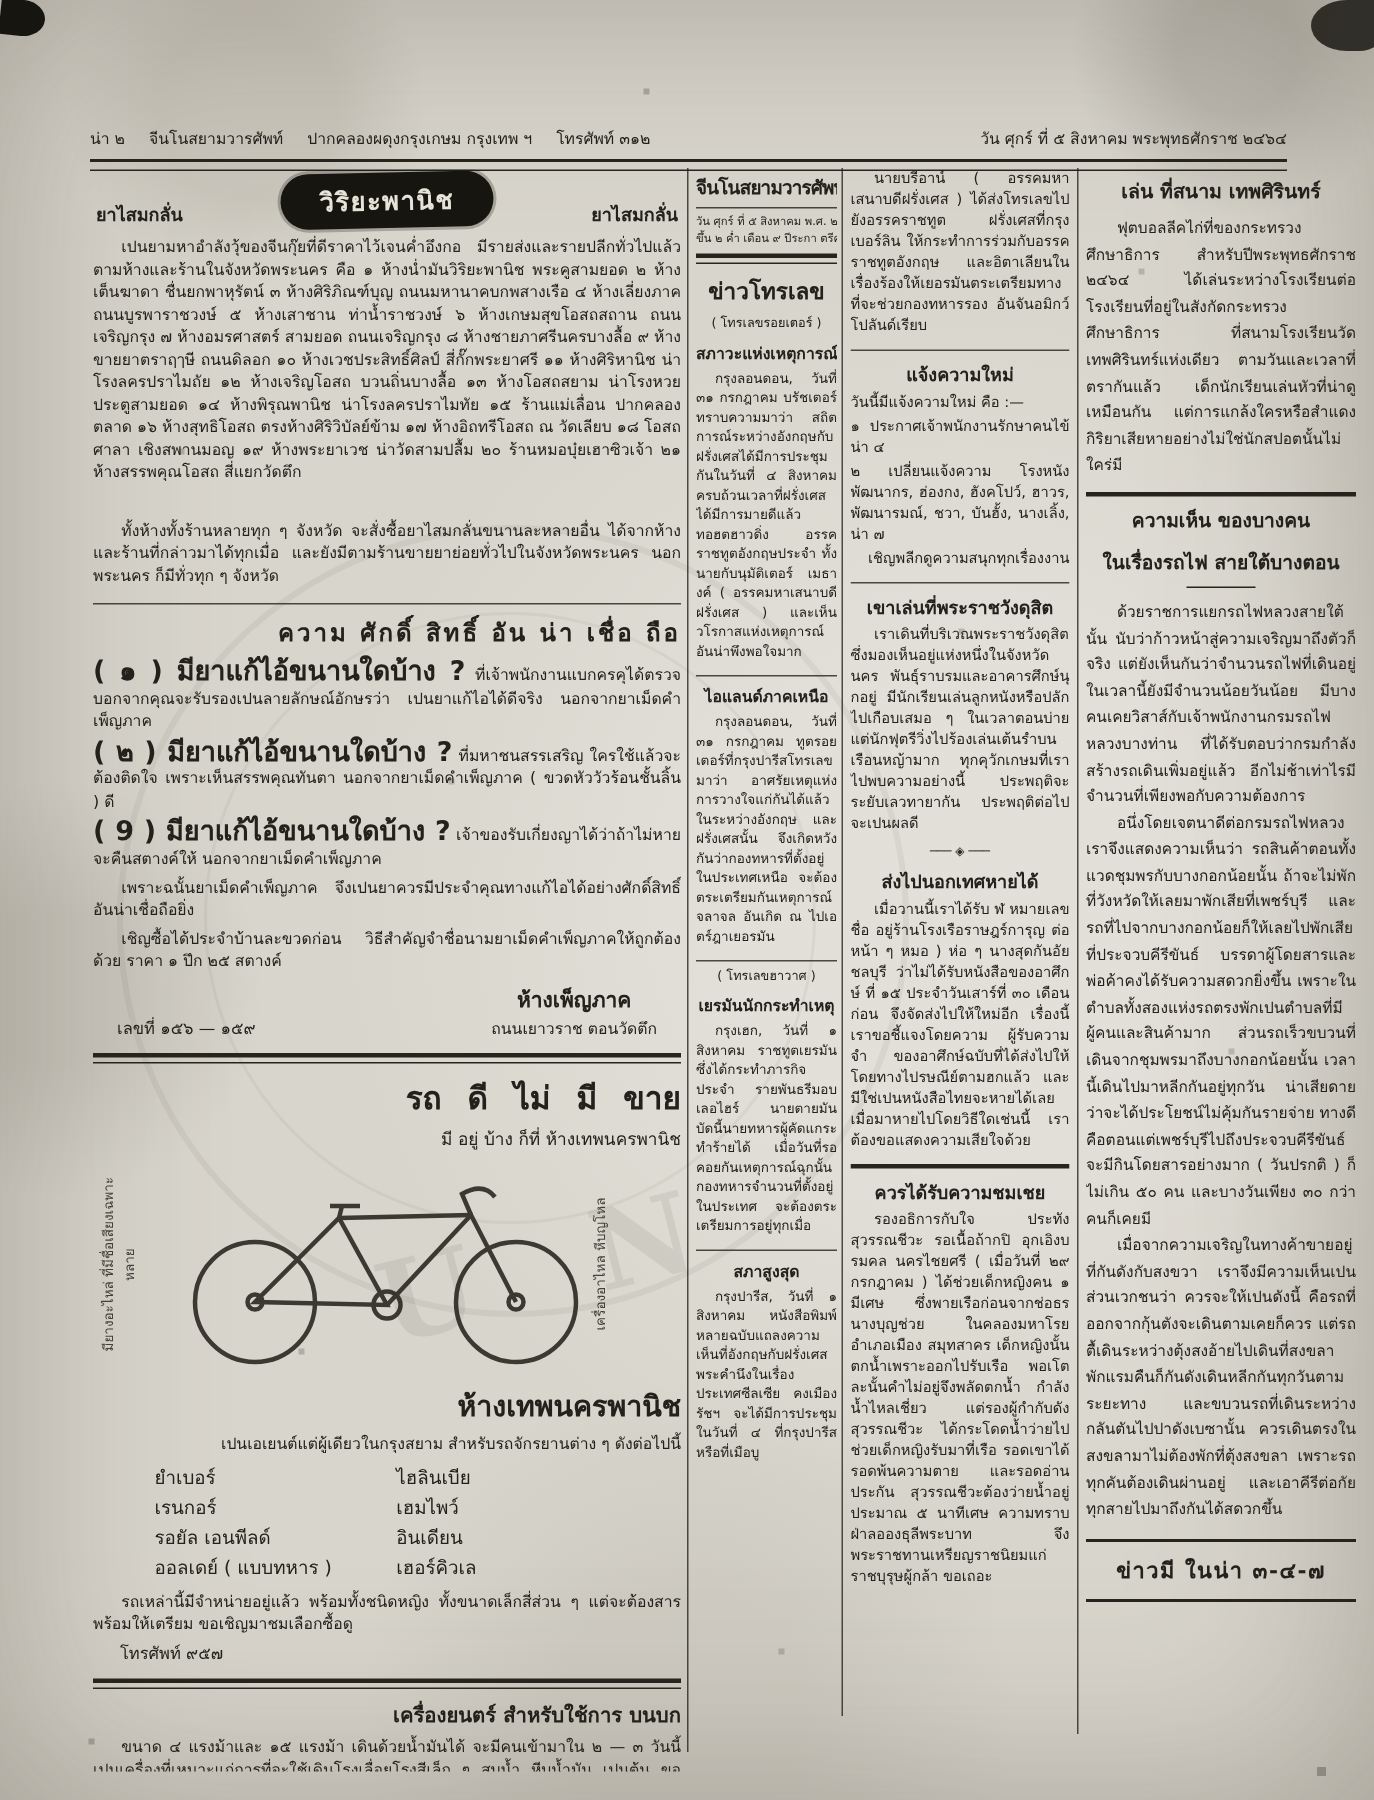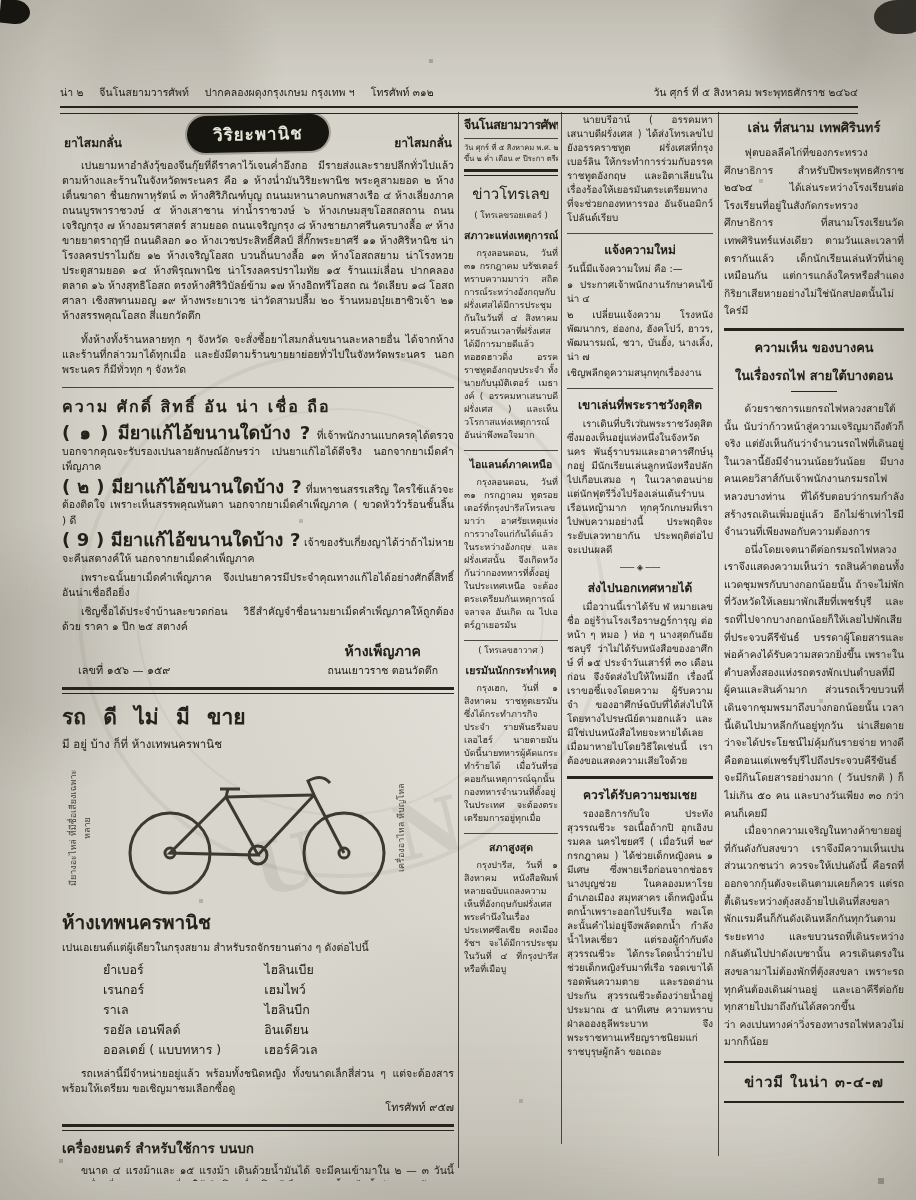--- a/index.html
+++ b/index.html
@@ -35,21 +35,21 @@
   .vr3{left:718px;top:112px;height:1044px;}
 
   .col{position:absolute;top:113px;overflow:hidden;}
   #col1{left:62px;width:392px;height:1068px;}
   #col2{left:464px;width:94px;height:1038px;}
   #col3{left:567px;width:146px;height:1040px;}
   #col4{left:724px;width:180px;height:1056px;}
 
   p{margin:0;text-align:justify;}
   .ind{text-indent:1.8em;}
-  .ctr{text-align:left;}
+  .ctr{text-align:right;}
   .rule-thin{border:0;border-top:1px solid rgba(35,32,26,.8);margin:6px 0;}
   .rule-heavy{border:0;border-top:3px solid #26241d;margin:8px 0 6px;}
   .rule-dbl{border:0;border-top:3px solid #26241d;border-bottom:1px solid #26241d;height:3px;margin:8px 0 6px;}
   .orn{text-align:center;margin:4px 0;line-height:8px;}
   .orn::before{content:"─── ◈ ───";font-size:8px;color:#2a2821;}
 
   
   .ad1-head{display:flex;justify-content:space-between;align-items:flex-end;padding:2px 2px 6px;}
   .side-lab{font-size:12px;font-weight:bold;}
   .badge{background:#16150f;color:#e6e3d8;font-size:17px;font-weight:bold;padding:5px 26px;border-radius:24px;transform:rotate(-1.2deg);letter-spacing:1px;box-shadow:0 0 0 2px rgba(22,21,15,.25);}
@@ -65,27 +65,27 @@
   .bike-wrap{position:relative;height:150px;margin:2px 0;}
   .bike-wrap svg{position:absolute;left:50%;transform:translateX(-50%);}
   .vtext{position:absolute;font-size:9px;color:#2a2821;writing-mode:vertical-rl;transform:rotate(180deg);height:130px;text-align:center;opacity:.85;}
   .vl{left:4px;top:8px;} .vr-t{right:46px;top:8px;}
   .store{font-size:19px;font-weight:bold;margin:2px 0;}
   .lead{font-size:10.5px;margin-bottom:4px;}
   .brands{width:310px;margin:0 auto 6px;}
   .brand-row{display:flex;font-size:12.5px;line-height:20px;}
   .brand-row .bn{width:52%;} .brand-row .bv{width:48%;}
   .ad3-addr{font-size:12.5px;font-weight:bold;margin-top:2px;}
-  .ad3-tel{font-size:11px;margin:2px 0 0 18px;text-align:right;}
+  .ad3-tel{font-size:11px;margin:2px 0 0 18px;text-align:left;}
   .ad4-title{font-size:13.5px;font-weight:bold;margin:4px 0;}
 
   
   .mast-name{font-size:12.5px;font-weight:bold;white-space:nowrap;text-align:center;letter-spacing:-.5px;margin-top:2px;}
   .mast-line{font-size:7.5px;white-space:nowrap;text-align:center;line-height:11px;}
-  .c2-h{font-size:15px;font-weight:normal;text-align:center;margin:6px 0 2px;}
+  .c2-h{font-size:15px;font-weight:bold;text-align:center;margin:6px 0 2px;}
   .c2-src{font-size:8.5px;text-align:center;margin:2px 0;}
   .c2-sub{font-size:10.5px;font-weight:bold;text-align:center;margin:5px 0 3px;white-space:nowrap;}
   .c2-p{font-size:9px;line-height:13px;text-indent:1.4em;}
 
   
   .c3-p{font-size:9.8px;line-height:14px;text-indent:1.6em;}
   .c3-h{font-size:12px;font-weight:bold;text-align:center;margin:6px 0 3px;white-space:nowrap;}
   .c3-item{font-size:9.8px;line-height:14px;margin:2px 0;}
 
   
@@ -124,21 +124,21 @@
 
   <div class="col" id="col1">
 
     <div>
       <div class="ad1-head">
         <span class="side-lab">ยาไสมกลั่น</span>
         <span class="badge">วิริยะพานิช</span>
         <span class="side-lab">ยาไสมกลั่น</span>
       </div>
       <p class="ad-body ind">เปนยามหาอำลังวุ้ของจีนกุ๊ยที่ดีราคาไว้เจนค่ำอึงกอ มีรายส่งและรายปลีกทั่วไปแล้ว ตามห้างและร้านในจังหวัดพระนคร คือ ๑ ห้างน่ำมันวิริยะพานิช พระคูสามยอด ๒ ห้างเต็นฆาดา ชื่นยกพาหุรัตน์ ๓ ห้างศิริภิณฑ์บุญ ถนนมหานาคบกพสางเรือ ๔ ห้างเลี่ยงภาค ถนนบูรพาราชวงษ์ ๕ ห้างเสาชาน ท่าน้ำราชวงษ์ ๖ ห้างเกษมสุขโอสถสถาน ถนนเจริญกรุง ๗ ห้างอมรศาสตร์ สามยอด ถนนเจริญกรุง ๘ ห้างชายภาศรีนครบางลื้อ ๙ ห้างขายยาตราฤๅษี ถนนดิลอก ๑๐ ห้างเวชประสิทธิ์ศิลป์ สี่กั๊กพระยาศรี ๑๑ ห้างศิริหานิช น่าโรงลครปราไมถัย ๑๒ ห้างเจริญโอสถ บวนถิ่นบางลื้อ ๑๓ ห้างโอสถสยาม น่าโรงหวยประตูสามยอด ๑๔ ห้างพิรุณพานิช น่าโรงลครปราไมทัย ๑๕ ร้านแม่เลื่อน ปากคลองตลาด ๑๖ ห้างสุทธิโอสถ ตรงห้างศิริวิบัลย์ข้าม ๑๗ ห้างอิถทรีโอสถ ณ วัดเลียบ ๑๘ โอสถศาลา เชิงสพานมอญ ๑๙ ห้างพระยาเวช น่าวัดสามปลื้ม ๒๐ ร้านหมอบุ๋ยเฮาซิวเจ้า ๒๑ ห้างสรรพคุณโอสถ สี่แยกวัดตึก</p>
-      <p class="ad-body ind" style="margin-top:9px">ทั้งห้างทั้งร้านหลายทุก ๆ จังหวัด จะสั่งซื้อยาไสมกลั่นขนานละหลายอื่น ได้จากห้างและร้านที่กล่าวมาได้ทุกเมื่อ และยังมีตามร้านขายยาย่อยทั่วไปในจังหวัดพระนคร นอกพระนคร ก็มีทั่วทุก ๆ จังหวัด</p>
+      <p class="ad-body ind" style="margin-top:24px">ทั้งห้างทั้งร้านหลายทุก ๆ จังหวัด จะสั่งซื้อยาไสมกลั่นขนานละหลายอื่น ได้จากห้างและร้านที่กล่าวมาได้ทุกเมื่อ และยังมีตามร้านขายยาย่อยทั่วไปในจังหวัดพระนคร นอกพระนคร ก็มีทั่วทุก ๆ จังหวัด</p>
     </div>
 
     <hr class="rule-thin" style="margin-top:10px">
 
     <div>
       <p class="ad2-title ctr">ความ ศักดิ์ สิทธิ์ อัน น่า เชื่อ ถือ</p>
       <p class="qa"><b>( ๑ )  มียาแก้ไอ้ขนานใดบ้าง ?</b> <span>ที่เจ้าพนักงานแบกครคุได้ตรวจ บอกจากคุณจะรับรองเปนลายลักษณ์อักษรว่า เปนยาแก้ไอได้ดีจริง นอกจากยาเม็ดคำเพ็ญภาค</span></p>
       <p class="qa"><b>( ๒ )  มียาแก้ไอ้ขนานใดบ้าง ?</b> <span>ที่มหาชนสรรเสริญ ใครใช้แล้วจะต้องติดใจ เพราะเห็นสรรพคุณทันตา นอกจากยาเม็ดคำเพ็ญภาค ( ขวดหัววัวร้อนชั้นลิ้น ) ดี</span></p>
       <p class="qa"><b>( 9 )  มียาแก้ไอ้ขนานใดบ้าง ?</b> <span>เจ้าของรับเกี่ยงญาได้ว่าถ้าไม่หายจะคืนสตางค์ให้ นอกจากยาเม็ดคำเพ็ญภาค</span></p>
       <p class="ad-body ind">เพราะฉนั้นยาเม็ดคำเพ็ญภาค จึงเปนยาควรมีประจำคุณทางแก้ไอได้อย่างศักดิ์สิทธิ์ อันน่าเชื่อถือยิ่ง</p>
@@ -180,24 +180,20 @@
       <div class="brands">
         <div class="brand-row">
             <span class="bn">ยำเบอร์</span>
             <span class="bv">ไฮลินเบีย</span>
           </div>
         <div class="brand-row">
             <span class="bn">เรนกอร์</span>
             <span class="bv">เฮมไพว์</span>
           </div>
         <div class="brand-row">
-            <span class="bn">ราเล</span>
-            <span class="bv">ไฮลินบีก</span>
-          </div>
-        <div class="brand-row">
             <span class="bn">รอยัล เอนพีลด์</span>
             <span class="bv">อินเดียน</span>
           </div>
         <div class="brand-row">
             <span class="bn">ออลเดย์ ( แบบทหาร )</span>
             <span class="bv">เฮอร์คิวเล</span>
           </div>
       </div>
       <p class="ad-body ind">รถเหล่านี้มีจำหน่ายอยู่แล้ว พร้อมทั้งชนิดหญิง ทั้งขนาดเล็กสี่ส่วน ๆ แต่จะต้องสารพร้อมให้เตรียม ขอเชิญมาชมเลือกซื้อดู</p>
       <p class="ad3-tel">โทรศัพท์ ๙๕๗</p>
@@ -269,17 +265,16 @@
     <p class="c4-p">ฟุตบอลลีคไก่ที่ของกระทรวงศึกษาธิการ สำหรับปีพระพุทธศักราช ๒๔๖๔ ได้เล่นระหว่างโรงเรียนต่อโรงเรียนที่อยู่ในสังกัดกระทรวงศึกษาธิการ ที่สนามโรงเรียนวัดเทพศิรินทร์แห่งเดียว ตามวันและเวลาที่ตรากันแล้ว เด็กนักเรียนเล่นหัวที่น่าดูเหมือนกัน แต่การแกล้งใครหรือสำแดงกิริยาเสียหายอย่างไม่ใช่นักสปอตนั้นไม่ใคร่มี</p>
 
     <hr class="rule-heavy">
     <p class="op-h">ความเห็น ของบางคน</p>
     <p class="op-h">ในเรื่องรถไฟ สายใต้บางตอน</p>
     <hr class="mini-rule">
 
     <p class="c4-p">ด้วยราชการแยกรถไฟหลวงสายใต้นั้น นับว่าก้าวหน้าสู่ความเจริญมาถึงตัวก็จริง แต่ยังเห็นกันว่าจำนวนรถไฟที่เดินอยู่ในเวลานี้ยังมีจำนวนน้อยวันน้อย มีบางคนเคยวิสาส์กับเจ้าพนักงานกรมรถไฟหลวงบางท่าน ที่ได้รับตอบว่ากรมกำลังสร้างรถเดินเพิ่มอยู่แล้ว อีกไม่ช้าเท่าไรมีจำนวนที่เพียงพอกับความต้องการ</p>
     <p class="c4-p">อนึ่งโดยเจตนาดีต่อกรมรถไฟหลวง เราจึงแสดงความเห็นว่า รถสินค้าตอนทั้งแวดชุมพรกับบางกอกน้อยนั้น ถ้าจะไม่พักที่วังหวัดให้เลยมาพักเสียที่เพชร์บุรี และรถที่ไปจากบางกอกน้อยก็ให้เลยไปพักเสียที่ประจวบคีรีขันธ์ บรรดาผู้โดยสารและพ่อค้าคงได้รับความสดวกยิ่งขึ้น เพราะในตำบลทั้งสองแห่งรถตรงพักเปนตำบลที่มีผู้คนและสินค้ามาก ส่วนรถเร็วขบวนที่เดินจากชุมพรมาถึงบางกอกน้อยนั้น เวลานี้เดินไปมาหลีกกันอยู่ทุกวัน น่าเสียดายว่าจะได้ประโยชน์ไม่คุ้มกันรายจ่าย ทางดีคือตอนแต่เพชร์บุรีไปถึงประจวบคีรีขันธ์ จะมีกินโดยสารอย่างมาก ( วันปรกติ ) ก็ไม่เกิน ๕๐ คน และบางวันเพียง ๓๐ กว่าคนก็เคยมี</p>
     <p class="c4-p">เมื่อจากความเจริญในทางค้าขายอยู่ที่กันดังกับสงขวา เราจึงมีความเห็นเปนส่วนเวกชนว่า ควรจะให้เปนดังนี้ คือรถที่ออกจากกุ้นตังจะเดินตามเคยก็ควร แต่รถตื้เดินระหว่างตุ้งสงอ้ายไปเดินที่สงขลา พักแรมคืนก็กันดังเดินหลีกกันทุกวันตามระยะทาง และขบวนรถที่เดินระหว่างกลันตันไปปาดังเบซานั้น ควรเดินตรงในสงขลามาไม่ต้องพักที่ตุ้งสงขลา เพราะรถทุกคันต้องเดินผ่านอยู่ และเอาคีรีต่อกัยทุกสายไปมาถึงกันได้สดวกขึ้น</p>
-    <p class="c4-p" style="text-indent:0">ว่า คงเปนทางค่าวิ่งรองทางรถไฟหลวงไม่มากก็น้อย</p>
 
     <div class="pagebox">ข่าวมี ในน่า ๓-๔-๗</div>
   </div>
 </div>
 
 </body></html>

